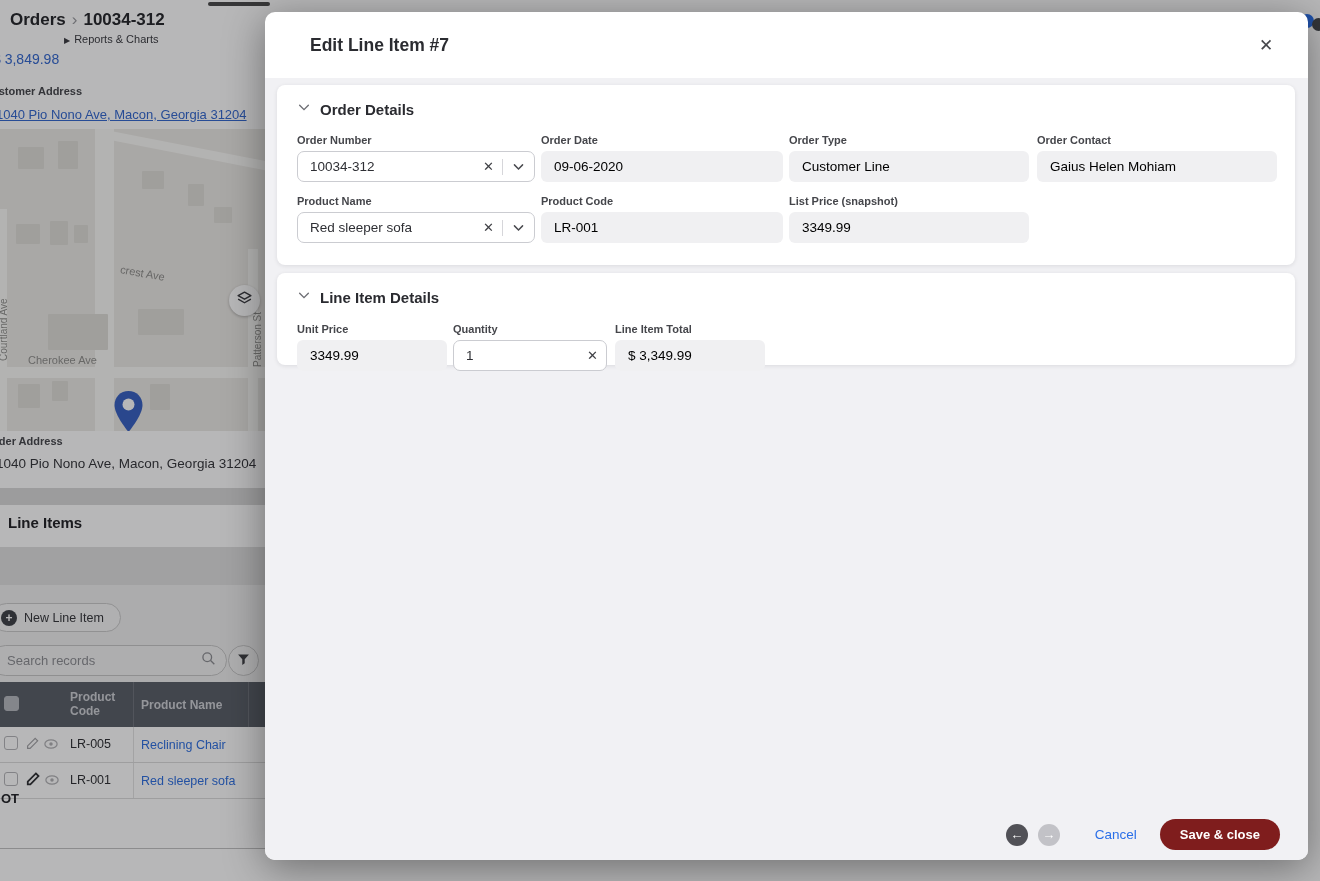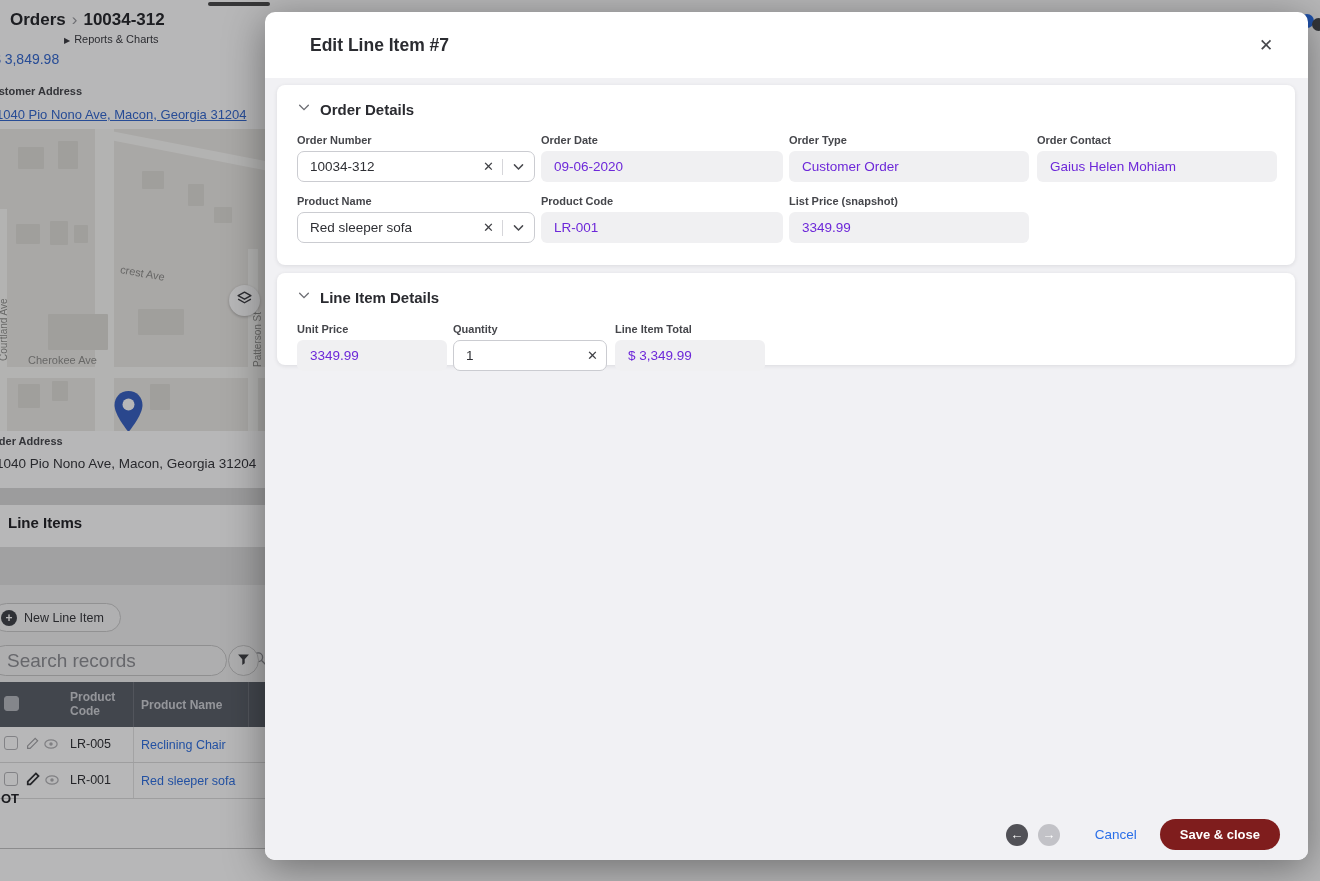--- a/index.html
+++ b/index.html
@@ -38,21 +38,21 @@
   .band2 { left:0; top:547px; width:265px; height:38px; background:#e0e0e0; }
   .band3 { left:0; top:585px; width:265px; height:98px; background:#f0f0f0; }
 
   .new-li-btn { left:-8px; top:603px; height:29px; padding:0 16px 0 8px; display:flex; align-items:center; gap:7px;
                 background:#f5f5f5; border:1px solid #c9c9c9; border-radius:15px; font-size:12.5px; color:#35363a; cursor:pointer; }
   .plus-circle { width:16px; height:16px; border-radius:50%; background:#3f4248; color:#fff; font-size:12px; font-weight:700;
                  display:flex; align-items:center; justify-content:center; line-height:1; }
 
   .search-wrap { left:-10px; top:645px; width:237px; height:31px; background:#f3f3f3; border:1px solid #c7c7c7; border-radius:16px;
                  display:flex; align-items:center; padding:0 10px 0 16px; }
-  .search-wrap input { flex:1; border:none; background:transparent; outline:none; font-size:19px; color:#000000; font-family:inherit; }
+  .search-wrap input { flex:1; border:none; background:transparent; outline:none; font-size:13px; color:#000000; font-family:inherit; }
   .search-wrap input::placeholder { color:#8d8e93; }
   .filter-btn { left:228px; top:645px; width:31px; height:31px; border-radius:50%; background:#f3f3f3; border:1px solid #c7c7c7;
                 display:flex; align-items:center; justify-content:center; cursor:pointer; }
 
   .li-table { left:0; top:682px; width:265px; }
   .li-thead { display:flex; background:#5a5f68; color:#ced0d5; font-size:12px; font-weight:600; height:45px; align-items:center; }
   .col-check { width:26px; padding-left:4px; }
   .col-icons { width:40px; display:flex; gap:5px; align-items:center; }
   .col-code { width:67px; padding-left:4px; line-height:1.15; }
   .col-name { flex:1; padding-left:7px; }
@@ -81,21 +81,21 @@
 
   .card { position:absolute; left:12px; width:1018px; background:#fff; border-radius:8px; box-shadow:0 1px 4px rgba(30,30,40,.10); }
   .card1 { top:7px; height:180px; }
   .card2 { top:195px; height:92px; }
   .card-head { position:absolute; left:20px; top:15px; display:flex; align-items:center; gap:9px; cursor:pointer; }
   .card-title { font-size:15px; font-weight:700; color:#2a2b30; }
 
   .fld { position:absolute; }
   .fld-label { font-size:11px; font-weight:600; color:#45464b; white-space:nowrap; margin-bottom:5px; }
   .ro-box { height:31px; background:#f0f0f2; border-radius:6px; display:flex; align-items:center; padding:0 13px;
-            font-size:13.5px; color:#6d28d9; white-space:nowrap; overflow:hidden; }
+            font-size:13.5px; color:#000000; white-space:nowrap; overflow:hidden; }
   .combo { height:31px; background:#fff; border:1px solid #cbccd1; border-radius:7px; display:flex; align-items:center; }
   .combo input { flex:1; min-width:0; border:none; outline:none; background:transparent; padding:0 0 0 12px;
                  font-size:13.5px; color:#2e2f34; font-family:inherit; }
   .combo .clr { border:none; background:transparent; font-size:13px; color:#3f4045; cursor:pointer; padding:0 8px; }
   .combo .vdiv { width:1px; height:16px; background:#d6d6da; }
   .combo .chev { border:none; background:transparent; cursor:pointer; padding:0 9px; display:flex; align-items:center; }
 
   .modal-footer { position:absolute; right:28px; bottom:10px; height:31px; display:flex; align-items:center; }
   .nav-circle { width:22px; height:22px; border-radius:50%; border:none; color:#fff; font-size:13px; line-height:1;
                 display:flex; align-items:center; justify-content:center; cursor:pointer; }
@@ -283,21 +283,21 @@
                 </svg>
             </button>
           </div>
         </div>
         <div class="fld" style="left:264px; top:49px; width:242px;">
           <div class="fld-label">Order Date</div>
           <div class="ro-box">09-06-2020</div>
         </div>
         <div class="fld" style="left:512px; top:49px; width:240px;">
           <div class="fld-label">Order Type</div>
-          <div class="ro-box">Customer Order</div>
+          <div class="ro-box">Customer Line</div>
         </div>
         <div class="fld" style="left:760px; top:49px; width:240px;">
           <div class="fld-label">Order Contact</div>
           <div class="ro-box">Gaius Helen Mohiam</div>
         </div>
 
         <div class="fld" style="left:20px; top:110px; width:238px;">
           <div class="fld-label">Product Name</div>
           <div class="combo">
             <input type="text" value="Red sleeper sofa" style="">

